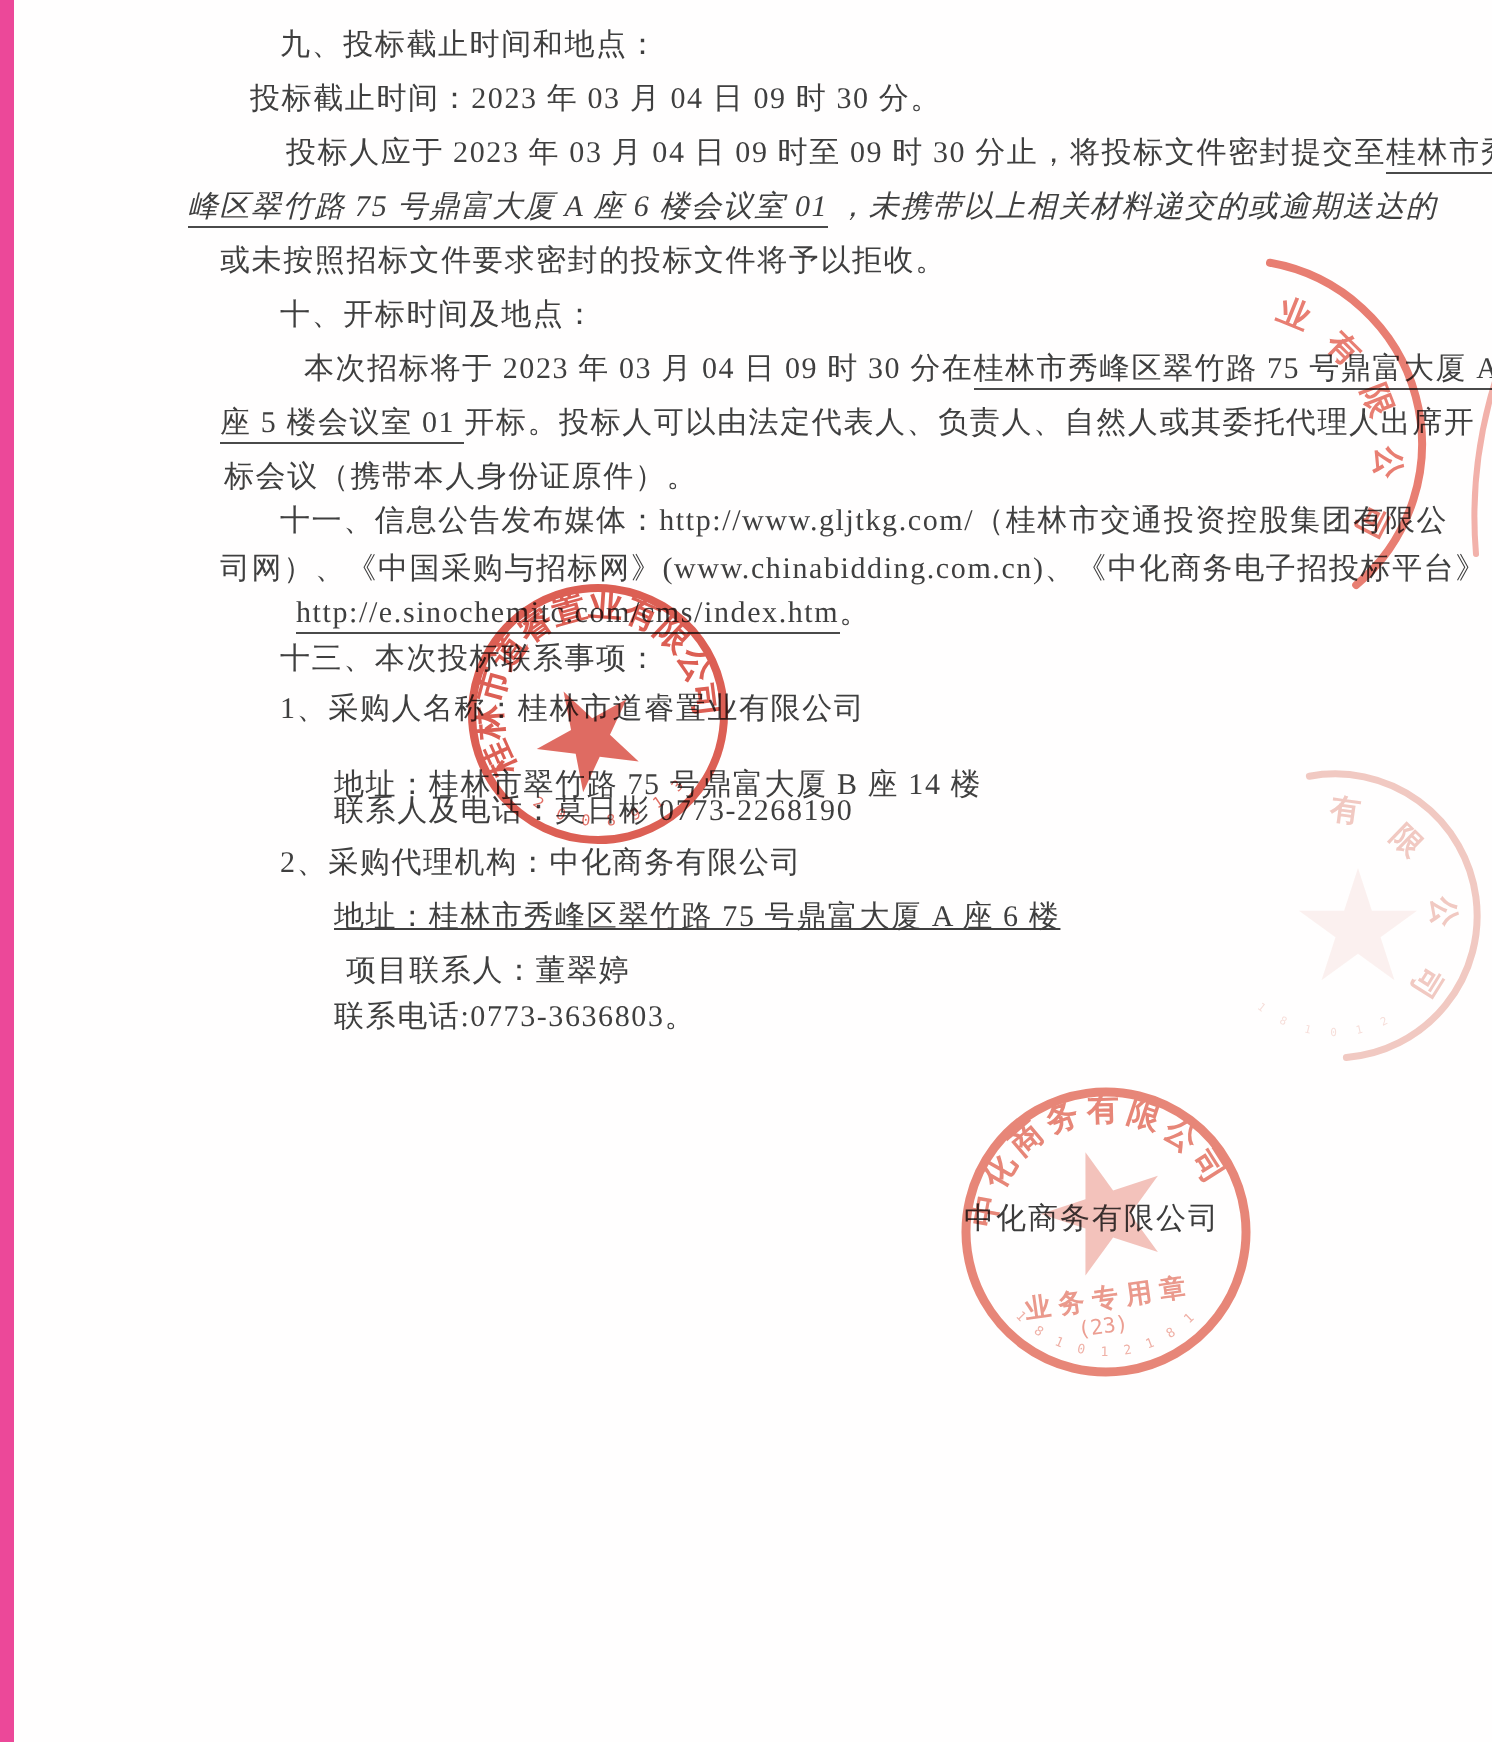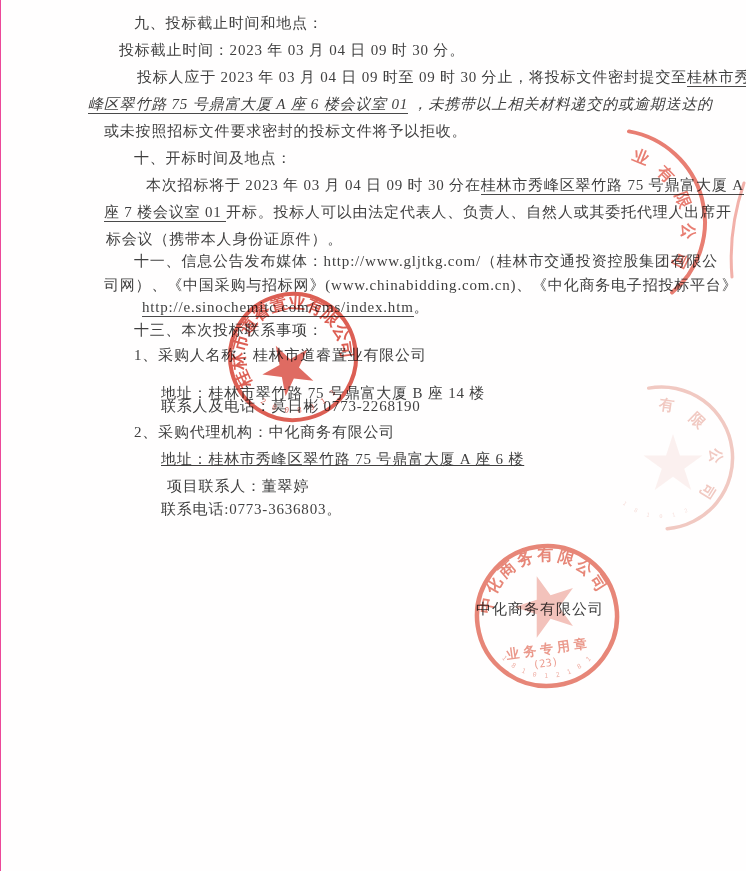--- a/index.html
+++ b/index.html
@@ -1,18 +1,18 @@
 <!DOCTYPE html>
 <html><head>
 <meta charset="utf-8">
 <style>
   html,body{margin:0;padding:0;}
   body{width:746px;height:871px;background:#ffffff;position:relative;overflow:hidden;
        font-family:"Liberation Serif","DejaVu Serif",serif;}
-  #page{position:absolute;inset:0;background:#fffefe;border-left:1px solid #ec4899;}
+  #page{position:absolute;inset:0;background:#fffefe;border-left:7px solid #ec4899;}
   .line{position:absolute;white-space:nowrap;font-size:15px;line-height:19px;
         letter-spacing:0.8px;color:#3f3f3f;}
   .line .u{border-bottom:1px solid #4a4a4a;padding-bottom:1px;}
   .sig{position:absolute;white-space:nowrap;font-size:15px;letter-spacing:1px;color:#3c3c3c;}
   #stamps{position:absolute;left:0;top:0;width:746px;height:871px;mix-blend-mode:multiply;
           pointer-events:none;}
   .sealtxt{font-family:"DejaVu Sans","Liberation Sans",sans-serif;font-weight:bold;}
   .serial{font-family:"DejaVu Sans Mono","Liberation Mono",monospace;}
 </style>
 </head>
@@ -21,21 +21,21 @@
 <div id="page">
 
   <div id="doc-lines">
       <div class="line" style="left: 133px; top: 14px;"><span>九、投标截止时间和地点：</span></div>
       <div class="line" style="left: 118px; top: 41px;"><span>投标截止时间：2023 年 03 月 04 日 09 时 30 分。</span></div>
       <div class="line" style="left: 136px; top: 68px;"><span>投标人应于 2023 年 03 月 04 日 09 时至 09 时 30 分止，将投标文件密封提交至</span><span class="u">桂林市秀</span></div>
       <div class="line" style="left: 87px; top: 95px; font-style: italic;"><span class="u">峰区翠竹路 75 号鼎富大厦 A 座 6 楼会议室 01</span><span> ，未携带以上相关材料递交的或逾期送达的</span></div>
       <div class="line" style="left: 103px; top: 122px;"><span>或未按照招标文件要求密封的投标文件将予以拒收。</span></div>
       <div class="line" style="left: 133px; top: 149px;"><span>十、开标时间及地点：</span></div>
       <div class="line" style="left: 145px; top: 176px;"><span>本次招标将于 2023 年 03 月 04 日 09 时 30 分在</span><span class="u">桂林市秀峰区翠竹路 75 号鼎富大厦 A</span></div>
-      <div class="line" style="left: 103px; top: 203px;"><span class="u">座 7 楼会议室 01 </span><span>开标。投标人可以由法定代表人、负责人、自然人或其委托代理人出席开</span></div>
+      <div class="line" style="left: 103px; top: 203px;"><span class="u">座 5 楼会议室 01 </span><span>开标。投标人可以由法定代表人、负责人、自然人或其委托代理人出席开</span></div>
       <div class="line" style="left: 105px; top: 230px;"><span>标会议（携带本人身份证原件）。</span></div>
       <div class="line" style="left: 133px; top: 252px;"><span>十一、信息公告发布媒体：http://www.gljtkg.com/（桂林市交通投资控股集团有限公</span></div>
       <div class="line" style="left: 103px; top: 276px;"><span>司网）、《中国采购与招标网》(www.chinabidding.com.cn)、《中化商务电子招投标平台》</span></div>
       <div class="line" style="left: 103px; top: 298px; margin-left: 38px;"><span class="u">http://e.sinochemitc.com/cms/index.htm</span><span>。</span></div>
       <div class="line" style="left: 133px; top: 321px;"><span>十三、本次投标联系事项：</span></div>
       <div class="line" style="left: 133px; top: 346px;"><span>1、采购人名称：桂林市道睿置业有限公司</span></div>
       <div class="line" style="left: 160px; top: 384px;"><span>地址：桂林市翠竹路 75 号鼎富大厦 B 座 14 楼</span></div>
       <div class="line" style="left: 160px; top: 397px;"><span>联系人及电话：莫日彬 0773-2268190</span></div>
       <div class="line" style="left: 133px; top: 423px;"><span>2、采购代理机构：中化商务有限公司</span></div>
       <div class="line" style="left: 160px; top: 450px; text-decoration: underline;"><span>地址：桂林市秀峰区翠竹路 75 号鼎富大厦 A 座 6 楼</span></div>

